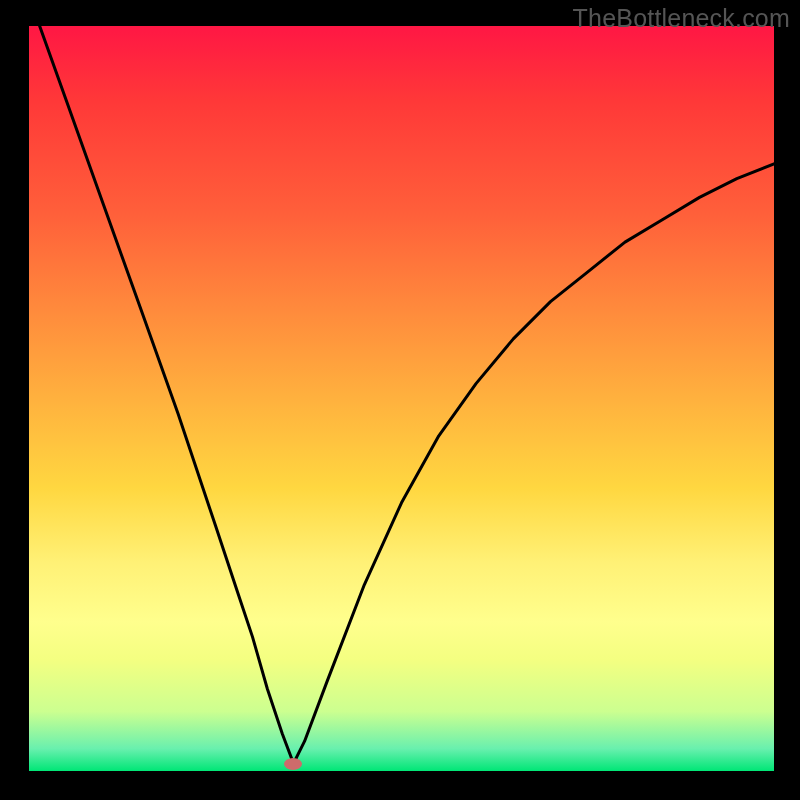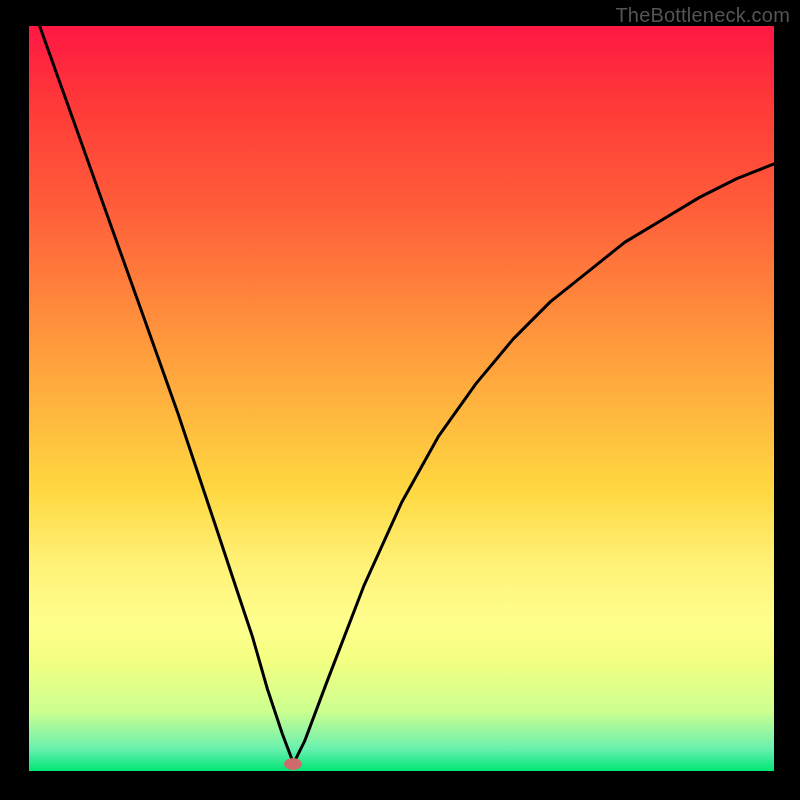--- a/index.html
+++ b/index.html
@@ -29,21 +29,21 @@
       #ccff90 92%,
       #69f0ae 97%,
       #00e676 100%
     );
   }
   .watermark {
     position: absolute;
     top: 4px;
     right: 10px;
     color: #555;
-    font-size: 20px;
+    font-size: 25px;
     font-weight: 500;
     z-index: 2;
     letter-spacing: 0.2px;
   }
   .curve-svg {
     position: absolute;
     left: 29px;
     top: 26px;
     width: 745px;
     height: 745px;

